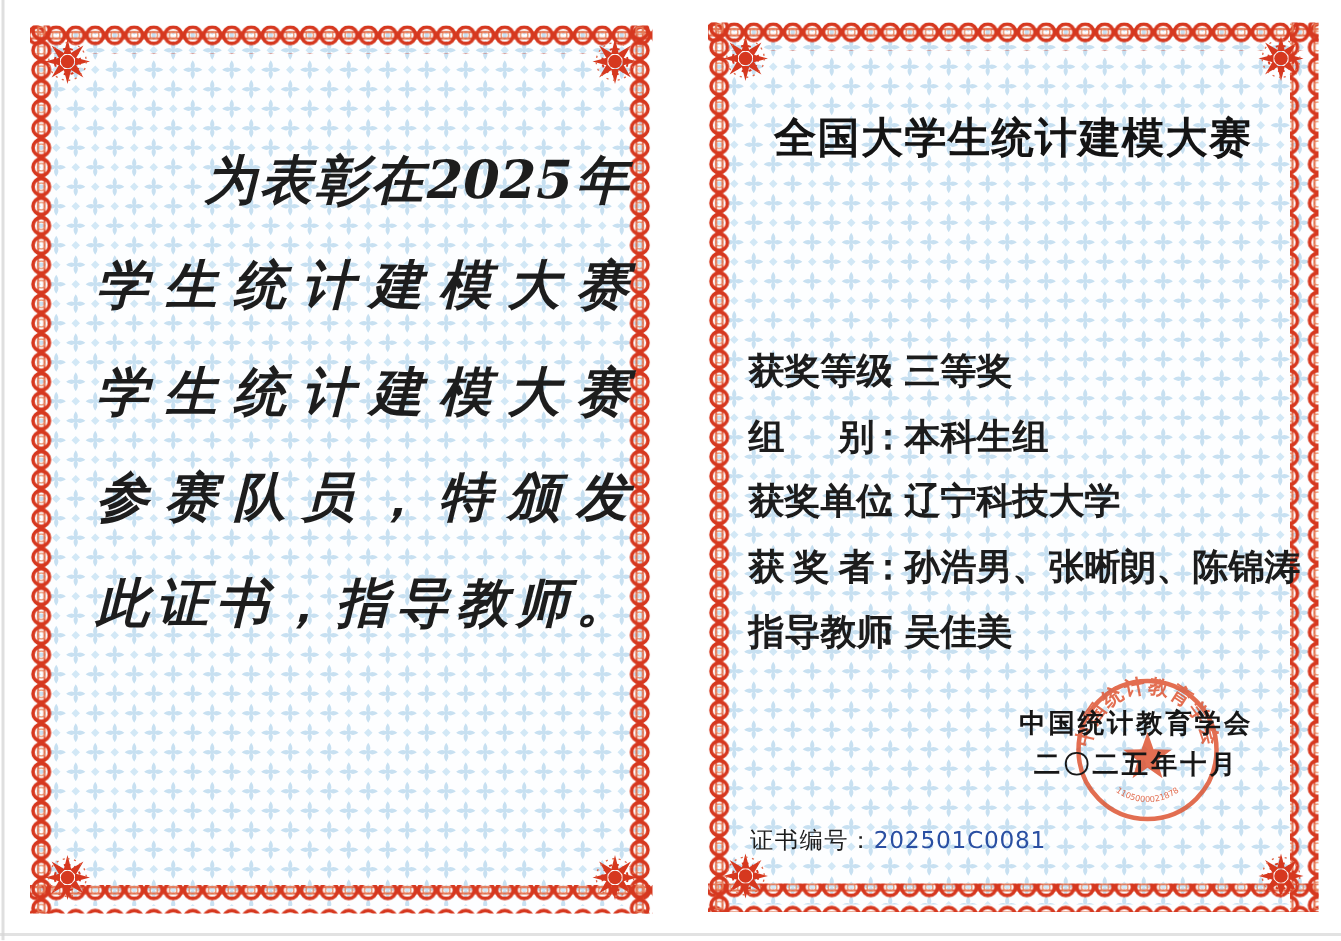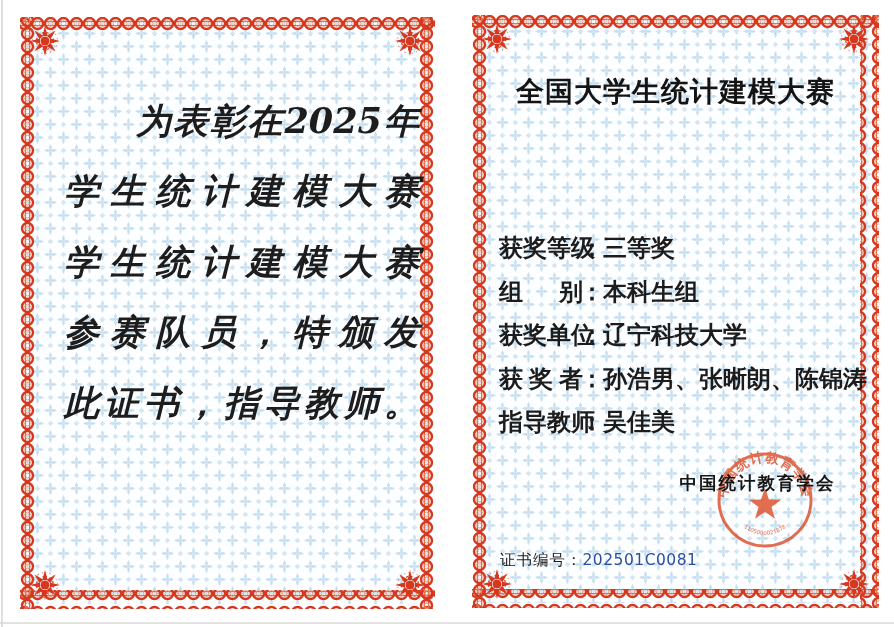--- a/index.html
+++ b/index.html
@@ -157,19 +157,20 @@
           <text font-size="5.5" fill="#dd4f2b" font-family="'DejaVu Sans','Liberation Sans',sans-serif">
             <textPath href="#sealBot" startOffset="50%" text-anchor="middle">1105000021878</textPath>
           </text>
           <path fill="#dd4f2b" transform="translate(0,5)" d="M0,-17 L4.0,-5.5 L16.17,-5.25 L6.47,2.1 L9.99,13.75 L0,6.8 L-9.99,13.75 L-6.47,2.1 L-16.17,-5.25 L-4.0,-5.5 Z"></path>
         </g>
       </svg>
     </div>
 
     <div class="issuer-block">
       <div class="issuer-line">中国统计教育学会</div>
+      <div class="issuer-line">二〇二五年十月</div>
     </div>
 
     <div class="cert-no-row">
       <span>证书编号：</span><span class="cert-no">202501C0081</span>
     </div>
   </div>
 </div>
 
 </body></html>

